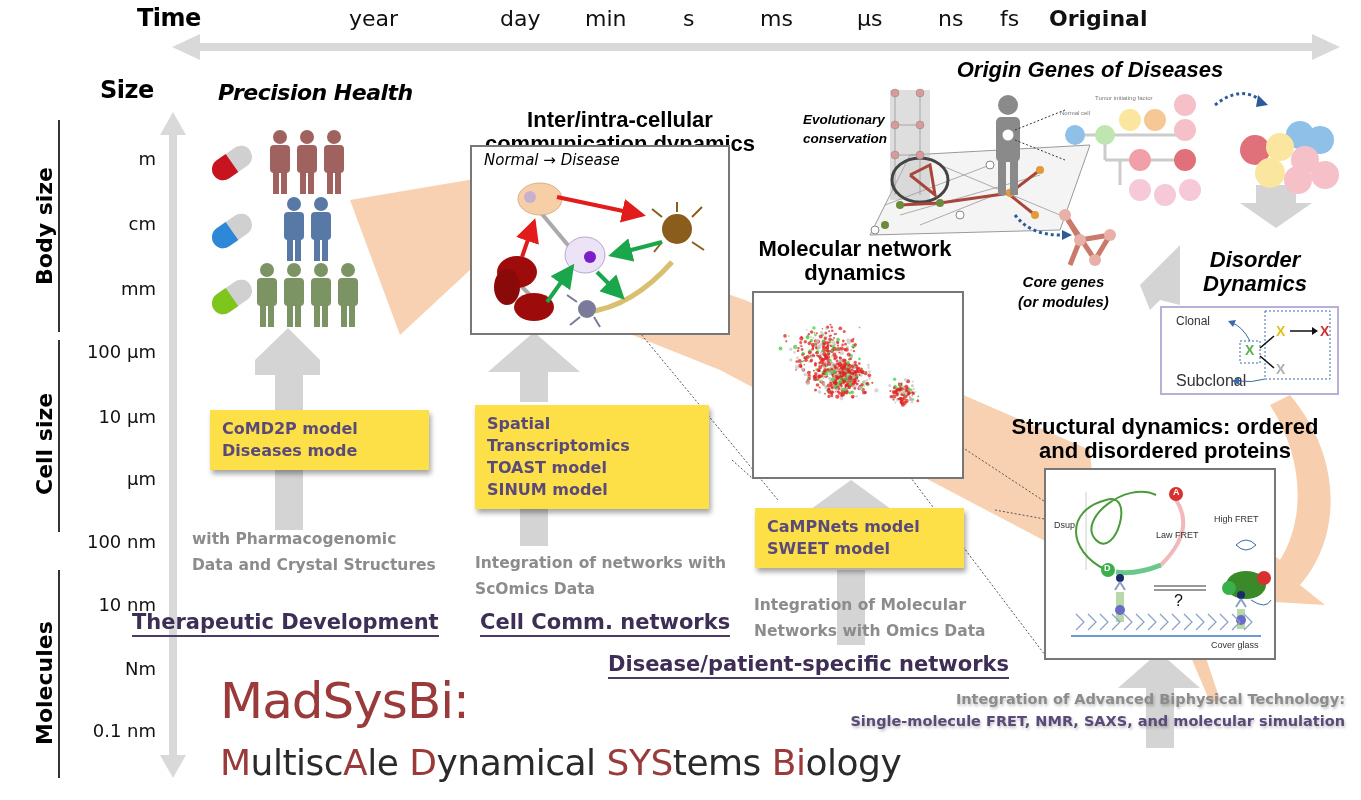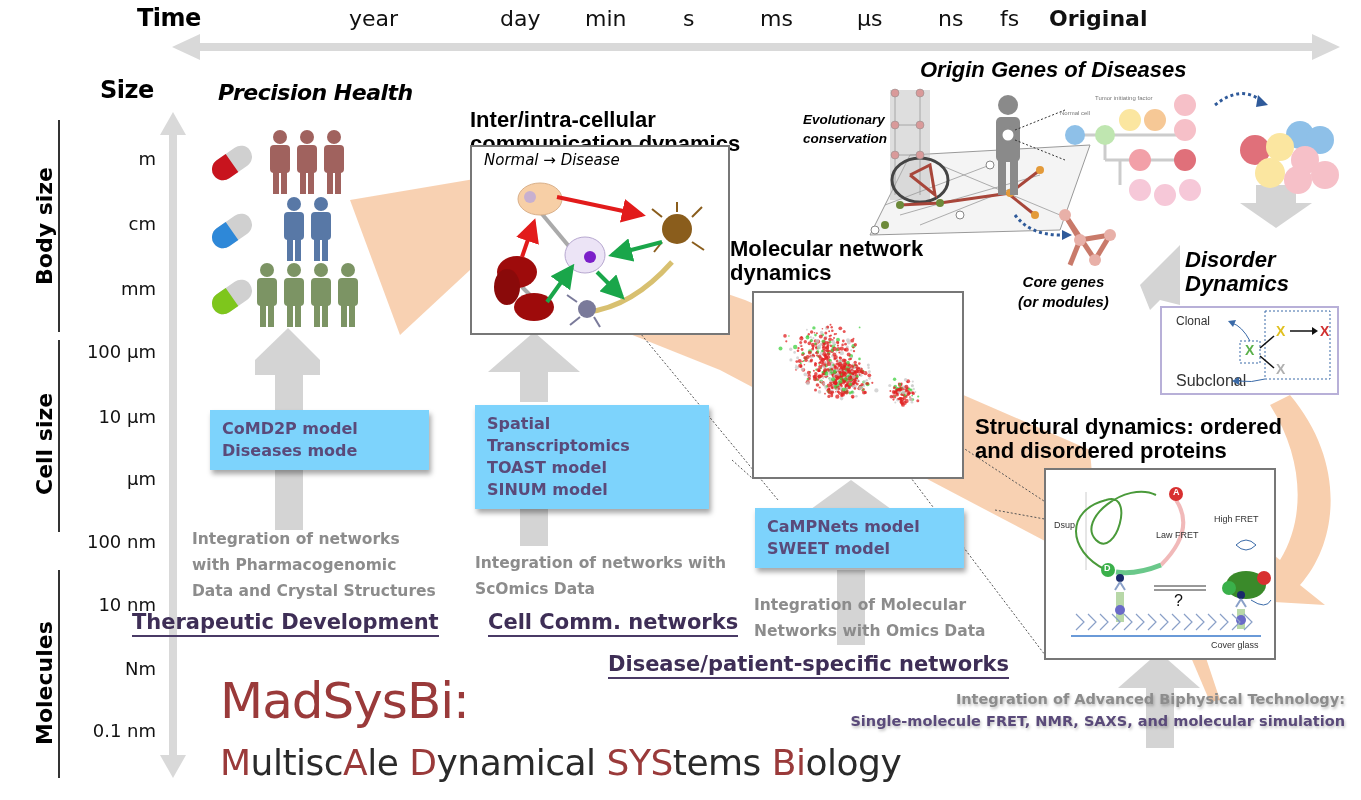--- a/index.html
+++ b/index.html
@@ -5,23 +5,23 @@
   html, body { margin:0; padding:0; }
   body { width:1361px; height:800px; position:relative; overflow:hidden; background:#ffffff;
          font-family:"Liberation Sans", sans-serif; color:#000; }
   .abs { position:absolute; }
   svg.bg { position:absolute; left:0; top:0; }
   .tick-time { font-family:"DejaVu Sans", sans-serif; font-size:22px; color:#111; top:6px; }
   .axis-title { font-family:"DejaVu Sans", sans-serif; font-weight:bold; font-size:24px; letter-spacing:-0.5px; }
   .size-tick { font-family:"DejaVu Sans", sans-serif; font-size:18px; color:#111; text-align:right; width:98px; left:58px; }
   .rot-label { font-family:"DejaVu Sans", sans-serif; font-weight:bold; font-size:22px; transform-origin:left top; transform:rotate(-90deg); white-space:nowrap; }
   .vline { position:absolute; width:2px; background:#333; }
-  .section-title { font-family:"Liberation Sans", sans-serif; font-weight:bold; font-size:22px; text-align:left; line-height:24px; color:#000; }
+  .section-title { font-family:"Liberation Sans", sans-serif; font-weight:bold; font-size:22px; text-align:center; line-height:24px; color:#000; }
   .italic { font-style:italic; }
-  .model-box { position:absolute; background:#7dd3fc; box-shadow:2px 4px 5px rgba(0,0,0,0.35);
+  .model-box { position:absolute; background:#fde047; box-shadow:2px 4px 5px rgba(0,0,0,0.35);
                font-family:"DejaVu Sans", sans-serif; font-weight:bold; font-size:16px; color:#5a4a7a; line-height:22px; padding:8px 12px; }
   .integration { font-family:"DejaVu Sans", sans-serif; font-weight:bold; font-size:15.5px; color:#8c8c8c; line-height:26px; }
   .network-label { font-family:"DejaVu Sans", sans-serif; font-weight:bold; font-size:21px; color:#3e2e56; border-bottom:2px solid #4a3a66; white-space:nowrap; padding-bottom:1px; }
   .panel { position:absolute; background:#fff; border:2px solid #777; }
   .brand { font-family:"DejaVu Sans", sans-serif; font-weight:normal; }
   .hl { color:#9a3a3a; }
   .small { font-family:"Liberation Sans", sans-serif; }
 </style>
 </head>
 <body>
@@ -144,21 +144,20 @@
       <use href="#person" x="72" y="138"></use>
       <use href="#person" x="99" y="138"></use>
       <use href="#person" x="126" y="138"></use>
   </g>
 </svg>
 <div class="model-box" style="left:210px; top:410px; width:195px;">
   <div>CoMD2P model</div>
   <div>Diseases mode</div>
 </div>
 <div class="abs integration" style="left:192px; top:526px;">
-  <div>Integration of networks</div>
   <div>with Pharmacogenomic</div>
   <div>Data and Crystal Structures</div>
 </div>
 <div class="abs network-label" style="left:132px; top:610px;">Therapeutic Development</div>
 
 <div class="abs section-title" style="left:470px; top:108px; width:300px;">
   <div>Inter/intra-cellular</div>
   <div>communication dynamics</div>
 </div>
 <div class="panel" style="left:470px; top:145px; width:256px; height:186px;">
@@ -205,21 +204,21 @@
 </div>
 <div class="model-box" style="left:475px; top:405px; width:210px;">
   <div>Spatial Transcriptomics</div>
   <div>TOAST model</div>
   <div>SINUM model</div>
 </div>
 <div class="abs integration" style="left:475px; top:550px;">
   <div>Integration of networks with</div>
   <div>ScOmics Data</div>
 </div>
-<div class="abs network-label" style="left:480px; top:610px;margin-left:8px;">Cell Comm. networks</div>
+<div class="abs network-label" style="left:480px; top:610px;">Cell Comm. networks</div>
 
 <div class="abs section-title" style="left:730px; top:237px; width:250px;">
   <div>Molecular network</div>
   <div>dynamics</div>
 </div>
 <div class="panel" style="left:752px; top:291px; width:208px; height:184px;">
   <svg id="scatter" width="208" height="184" style="position:absolute; left:0; top:0;">
       <circle cx="58.9" cy="51.8" r="2.0" fill="#e02020" opacity="0.75"></circle>
       <circle cx="84.5" cy="85.3" r="1.1" fill="#e02020" opacity="0.75"></circle>
       <circle cx="87.2" cy="71.4" r="2.2" fill="#c8c8c8" opacity="0.75"></circle>

